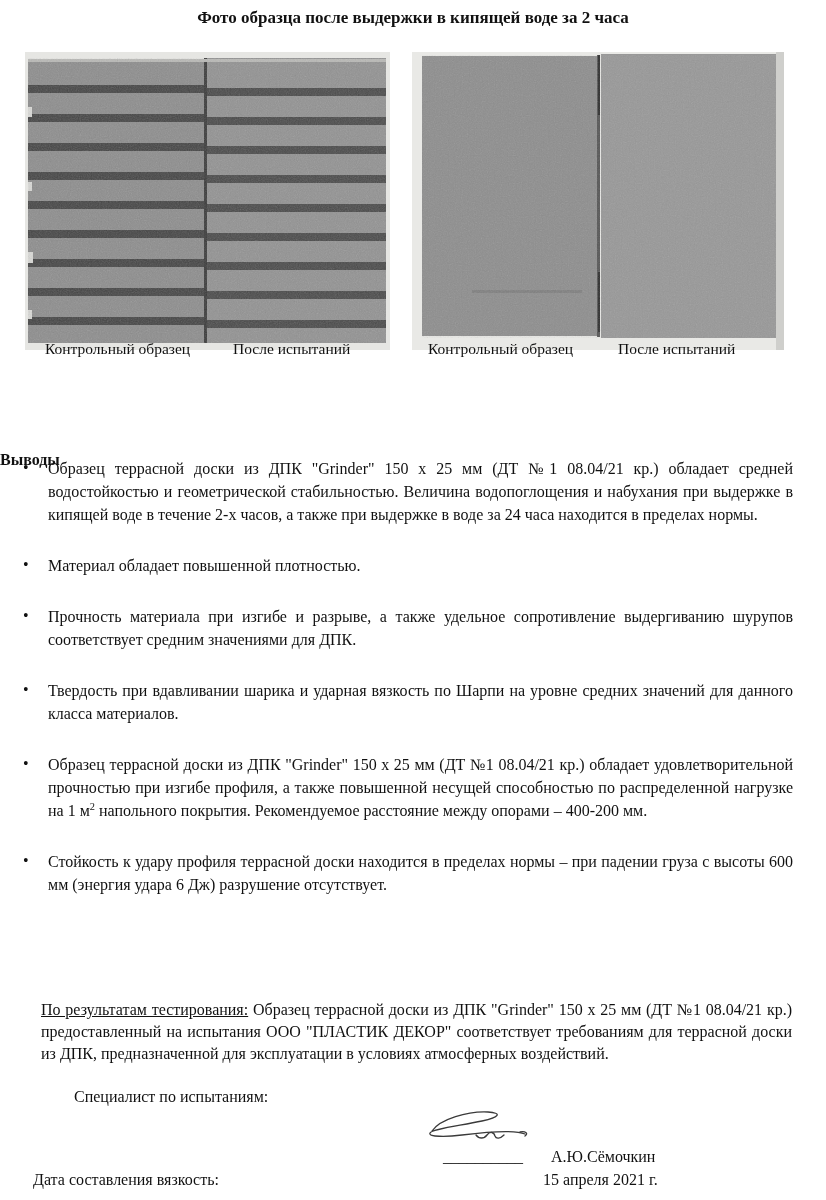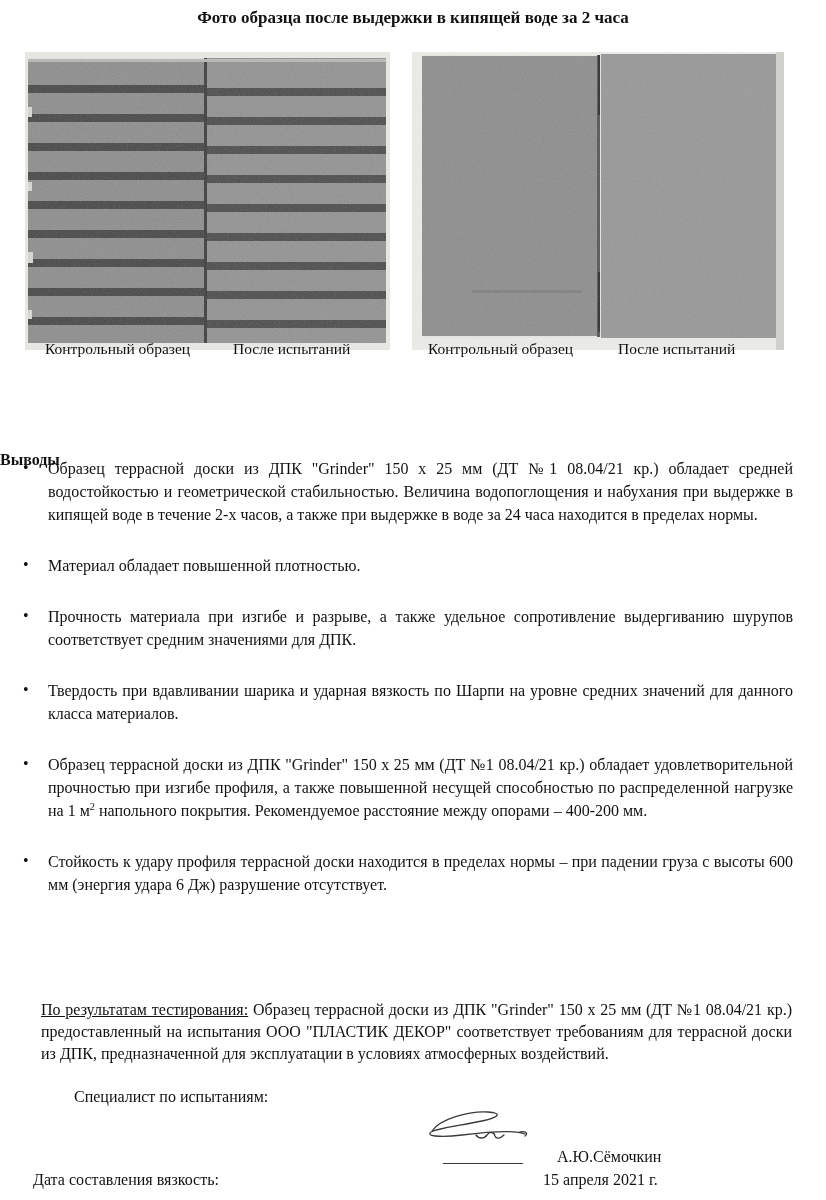--- a/index.html
+++ b/index.html
@@ -31,21 +31,21 @@
   .marker { position:absolute; left:3px; top:-1px; }
   .blist sup { font-size:0.65em; line-height:0; }
   .summary {
     position:absolute; left:41px; top:999px; width:751px; margin:0;
     font-size:16px; line-height:22px; text-align:justify;
   }
   .lead { text-decoration:underline; }
   .sig-label1 { position:absolute; left:33px;  top:1088px; font-size:16px; white-space:nowrap;margin-left:41px; }
   .sig-label2 { position:absolute; left:33px;  top:1171px; font-size:16px; white-space:nowrap; }
   .sig-line-name { position:absolute; left:443px; top:1148px; font-size:16px; white-space:nowrap; }
-  .sig-line-name .line { display:inline-block; min-width:86px; margin-right:28px; letter-spacing:0; }
+  .sig-line-name .line { display:inline-block; min-width:86px; margin-right:22px; letter-spacing:0; }
   .sig-date  { position:absolute; left:543px; top:1171px; font-size:16px; white-space:nowrap; }
   .scribble  { position:absolute; left:424px; top:1106px; width:112px; height:44px; }
 </style>
 </head>
 <body>
 
 <div class="page">
 
   <h1 class="title">Фото образца после выдержки в кипящей воде за 2 часа</h1>
 

